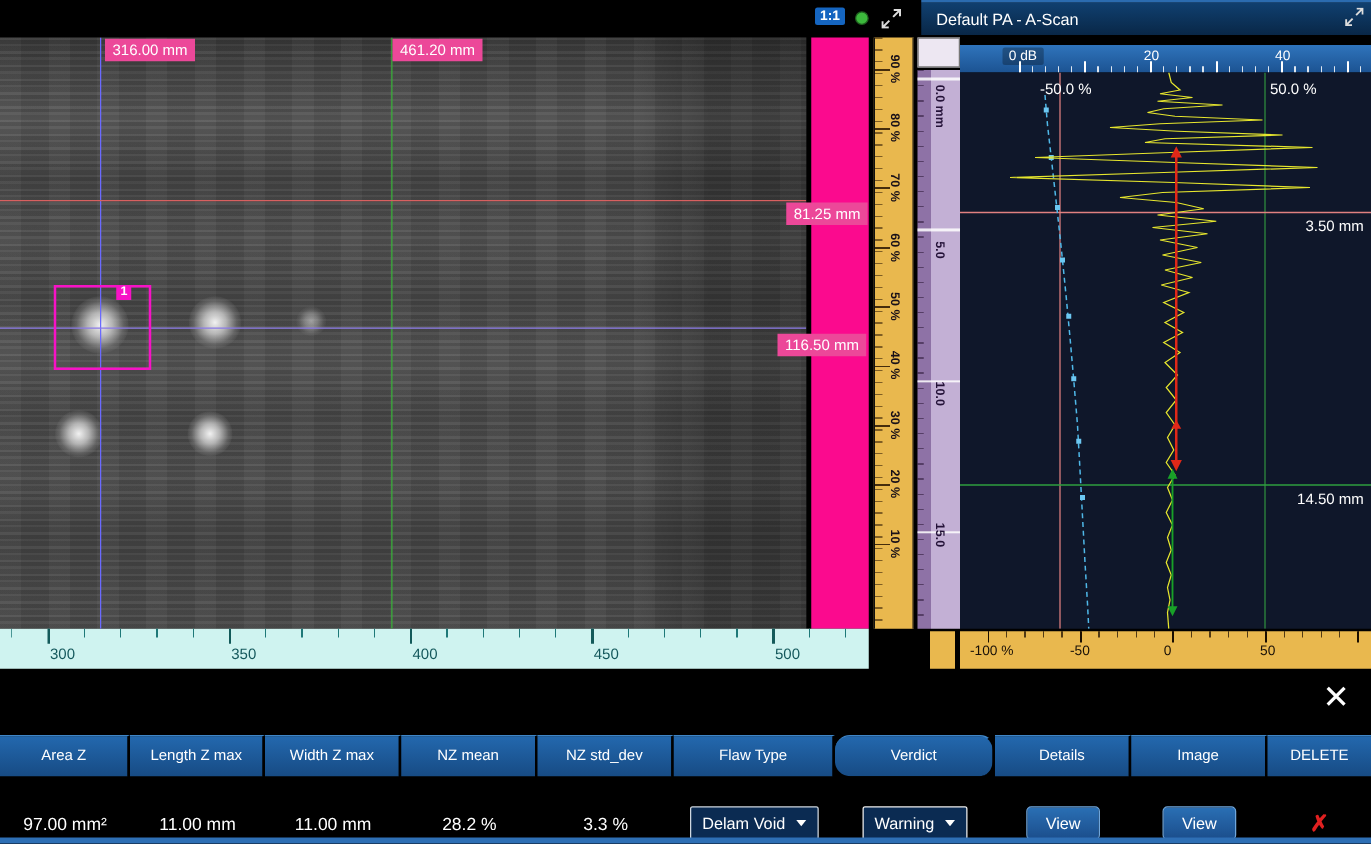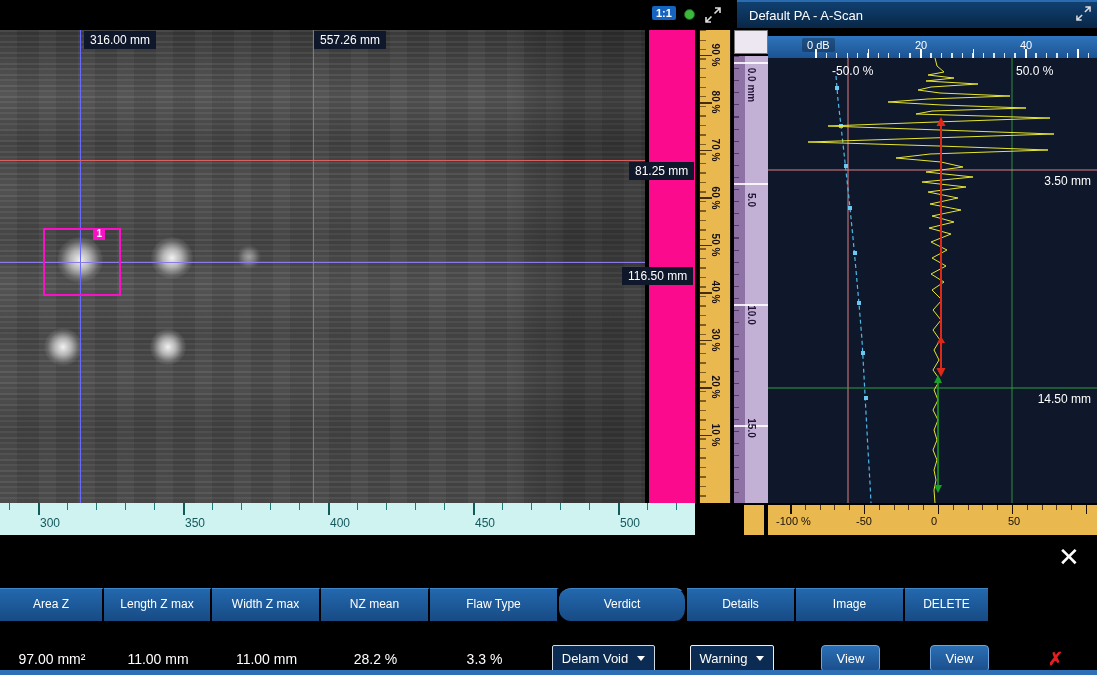--- a/index.html
+++ b/index.html
@@ -13,21 +13,21 @@
     background:
       linear-gradient(90deg, rgba(255,255,255,0) 0 78%, rgba(0,0,0,.22) 88% 100%),
       repeating-linear-gradient(90deg, rgba(255,255,255,.02) 0 17px, rgba(0,0,0,.05) 17px 39px),
       repeating-linear-gradient(180deg, rgba(255,255,255,.05) 0 2px, rgba(0,0,0,.09) 2px 5px, rgba(255,255,255,.03) 5px 7px, rgba(0,0,0,.06) 7px 11px),
       linear-gradient(180deg, #3a3a3a 0%, #4a4a4a 7%, #585858 14%, #454545 24%, #535353 34%, #474747 44%, #565656 54%, #494949 64%, #515151 74%, #454545 84%, #4e4e4e 100%);
   }
   .blob { position:absolute; border-radius:50%;
     background: radial-gradient(circle, rgba(245,245,245,.98) 0%, rgba(200,200,200,.85) 30%, rgba(130,130,130,.45) 58%, rgba(90,90,90,0) 74%); }
   .cs-vline { position:absolute; top:0; bottom:0; width:1px; z-index:3; }
   .cs-hline { position:absolute; left:0; right:0; height:1px; z-index:3; }
-  .mlabel { position:absolute; z-index:6; background:#0f172a; color:#fff; font-size:12px;
+  .mlabel { position:absolute; z-index:6; background:#ec4899; color:#fff; font-size:12px;
             padding:2px 6px; white-space:nowrap; }
   .ind-box { position:absolute; border:2px solid #F712C6; z-index:4; }
   .ind-tag { position:absolute; top:-2px; right:14px; background:#F712C6; color:#fff;
              font-size:10px; font-weight:bold; padding:0 3px; line-height:12px; }
   .palette { left:649px; top:30px; width:46px; height:473px; background:#FB0A8E; }
 
   
   .topbar { left:0; top:0; width:737px; height:30px; background:#000; }
   .zoom-badge { left:652px; top:6px; background:#1565C0; color:#fff; font-size:11px;
                 font-weight:bold; padding:1px 4px; border-radius:2px; }
@@ -146,21 +146,21 @@
     <div class="cs-vline" style="left:313px; background:#38B038;"></div>
     <div class="cs-hline" style="top:130px; background:#D86060;"></div>
     <div class="cs-hline" style="top:232px; background:#8A7AE8;"></div>
 
     <div class="ind-box" style="left:43px; top:198px; width:78px; height:68px;">
       <span class="ind-tag">1</span>
     </div>
   </div>
 
   <div class="abs mlabel" style="left:84px; top:31px;">316.00 mm</div>
-  <div class="abs mlabel" style="left:314px; top:31px;">557.26 mm</div>
+  <div class="abs mlabel" style="left:314px; top:31px;">461.20 mm</div>
   <div class="abs mlabel" style="left:629px; top:162px;">81.25 mm</div>
   <div class="abs mlabel" style="left:622px; top:267px;">116.50 mm</div>
 
   <div class="abs palette"></div>
 
   <div class="abs cyan-ruler">
     <span class="cr-lab" style="left:40px;">300</span>
     <span class="cr-lab" style="left:185px;">350</span>
     <span class="cr-lab" style="left:330px;">400</span>
     <span class="cr-lab" style="left:475px;">450</span>
@@ -237,20 +237,21 @@
     <span class="hlab" style="left:240px; top:10px;">50</span>
   </div>
 
   <div class="abs close-x">✕</div>
 
   <div class="abs thead">
     <div class="th" style="width:104px;">Area Z</div>
     <div class="th" style="width:108px;">Length Z max</div>
     <div class="th" style="width:109px;">Width Z max</div>
     <div class="th" style="width:109px;">NZ mean</div>
+    <div class="th" style="width:109px;">NZ std_dev</div>
     <div class="th" style="width:129px;">Flaw Type</div>
     <div class="th" style="width:128px;border-radius:12px;">Verdict</div>
     <div class="th" style="width:109px;">Details</div>
     <div class="th" style="width:109px;">Image</div>
     <div class="th" style="width:83px; border-right:none;">DELETE</div>
   </div>
 
   <div class="abs trow">
     <div class="td" style="width:104px;">97.00 mm²</div>
     <div class="td" style="width:108px;">11.00 mm</div>

